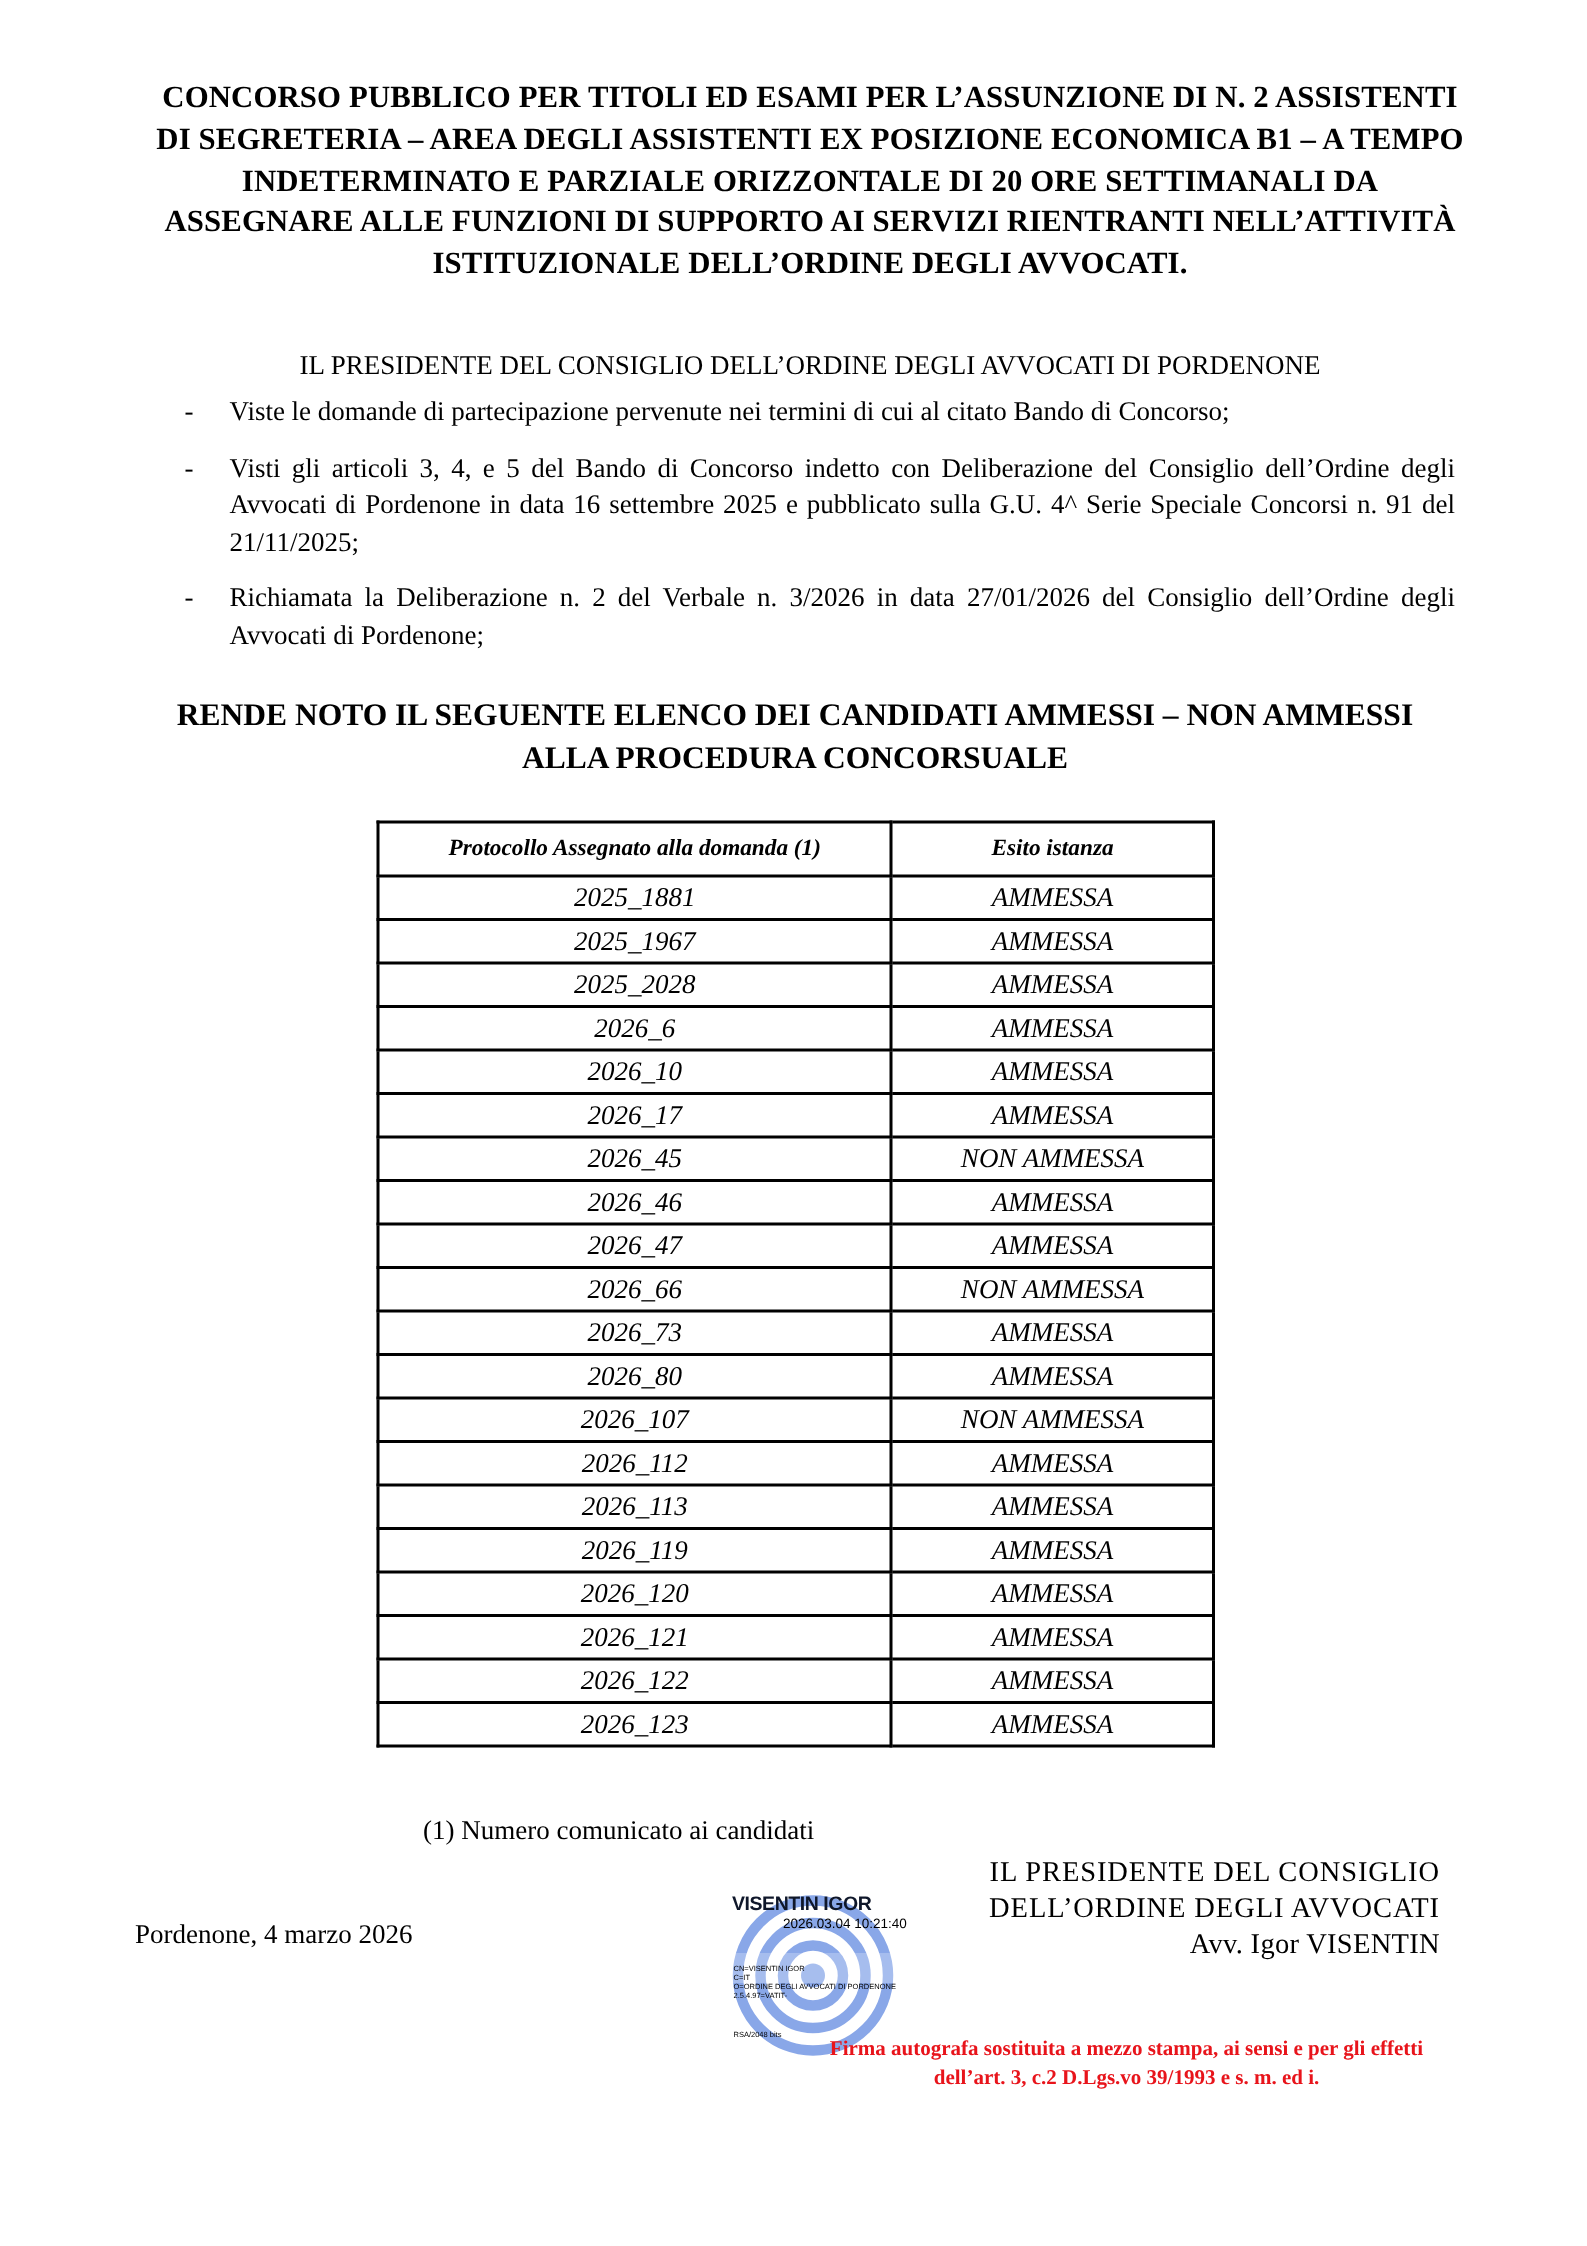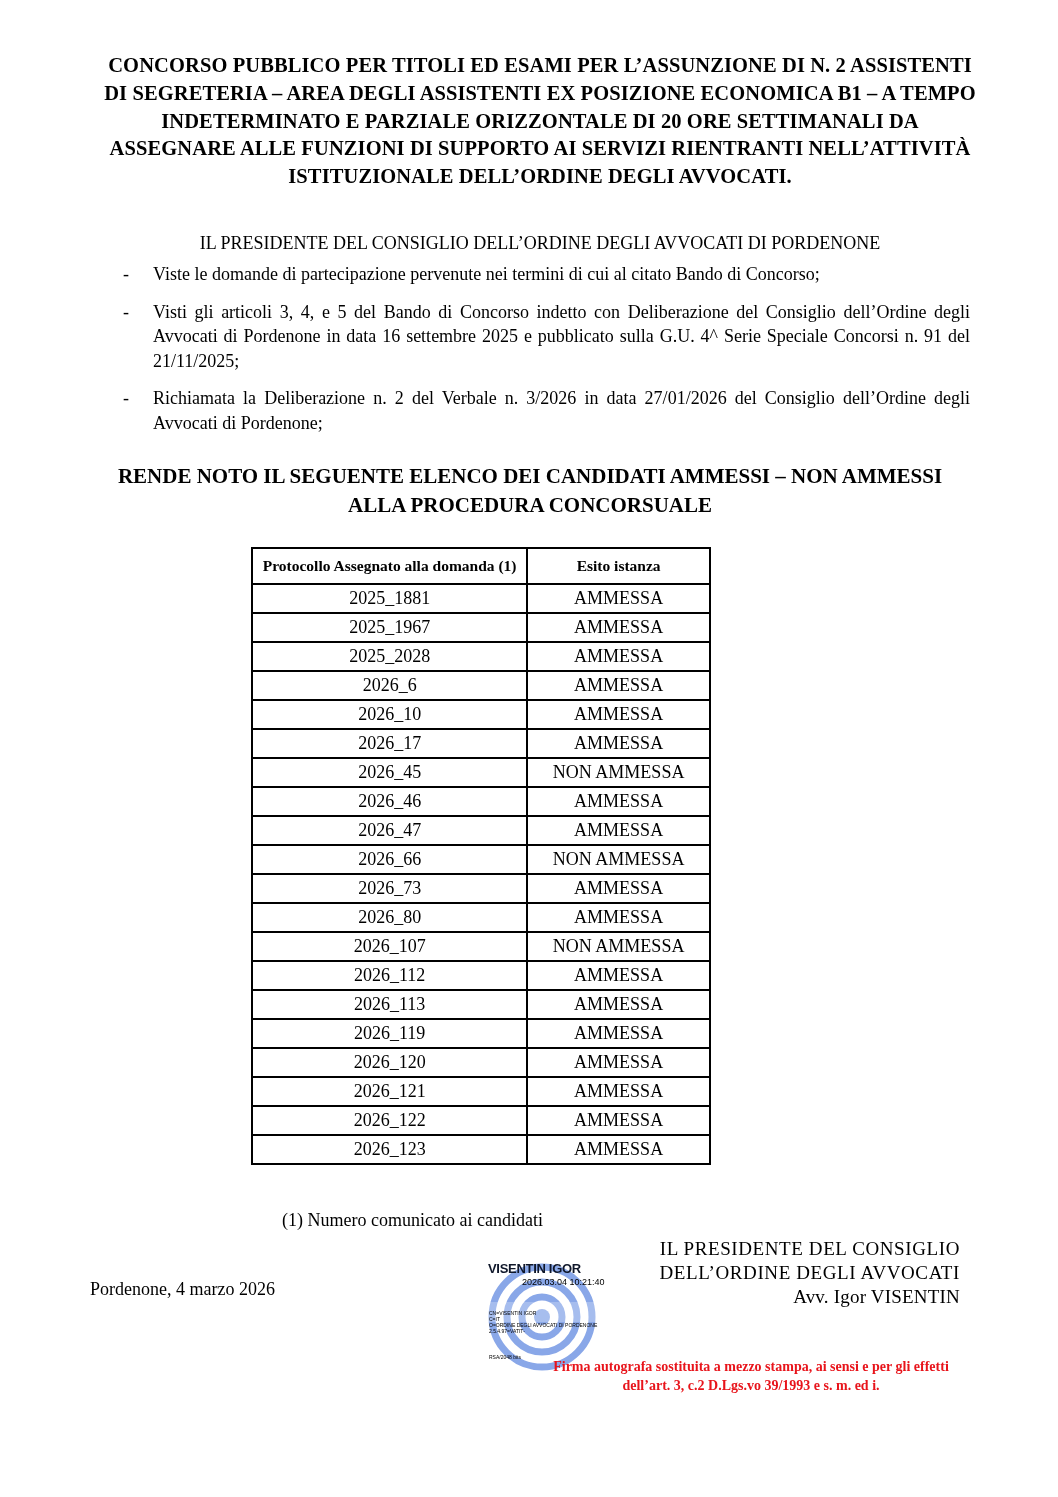--- a/index.html
+++ b/index.html
@@ -24,22 +24,22 @@
     text-align: justify; margin-bottom: 13px;
   }
   .premises li .dash { position: absolute; left: 5px; top: 0; }
 
   .heading {
     position: absolute; left: 90px; top: 462px; width: 880px; text-align: center;
     font-weight: bold; font-size: 21px; line-height: 28.5px;
   }
 
   table.results {
-    position: absolute; left: 251px; top: 547px; width: 460px;
-    border-collapse: collapse; font-size: 18px;
+    position: absolute; left: 251px; top: 547px; width: 559px;
+    border-collapse: collapse; font-size: 18px; font-style: italic;
   }
   table.results th, table.results td {
     border: 2px solid #000; text-align: center; padding: 0; height: 27px;
   }
   table.results th { font-size: 15.5px; font-weight: bold; height: 34px; }
   table.results th.c1, table.results td.c1 { width: 343px; }
   table.results th.c2, table.results td.c2 { width: 214px; }
 
   .footnote { position: absolute; left: 282px; top: 1210px; font-size: 18px; }
   .place-date { position: absolute; left: 90px; top: 1235px; font-size: 18px; margin-top: 44px; }

